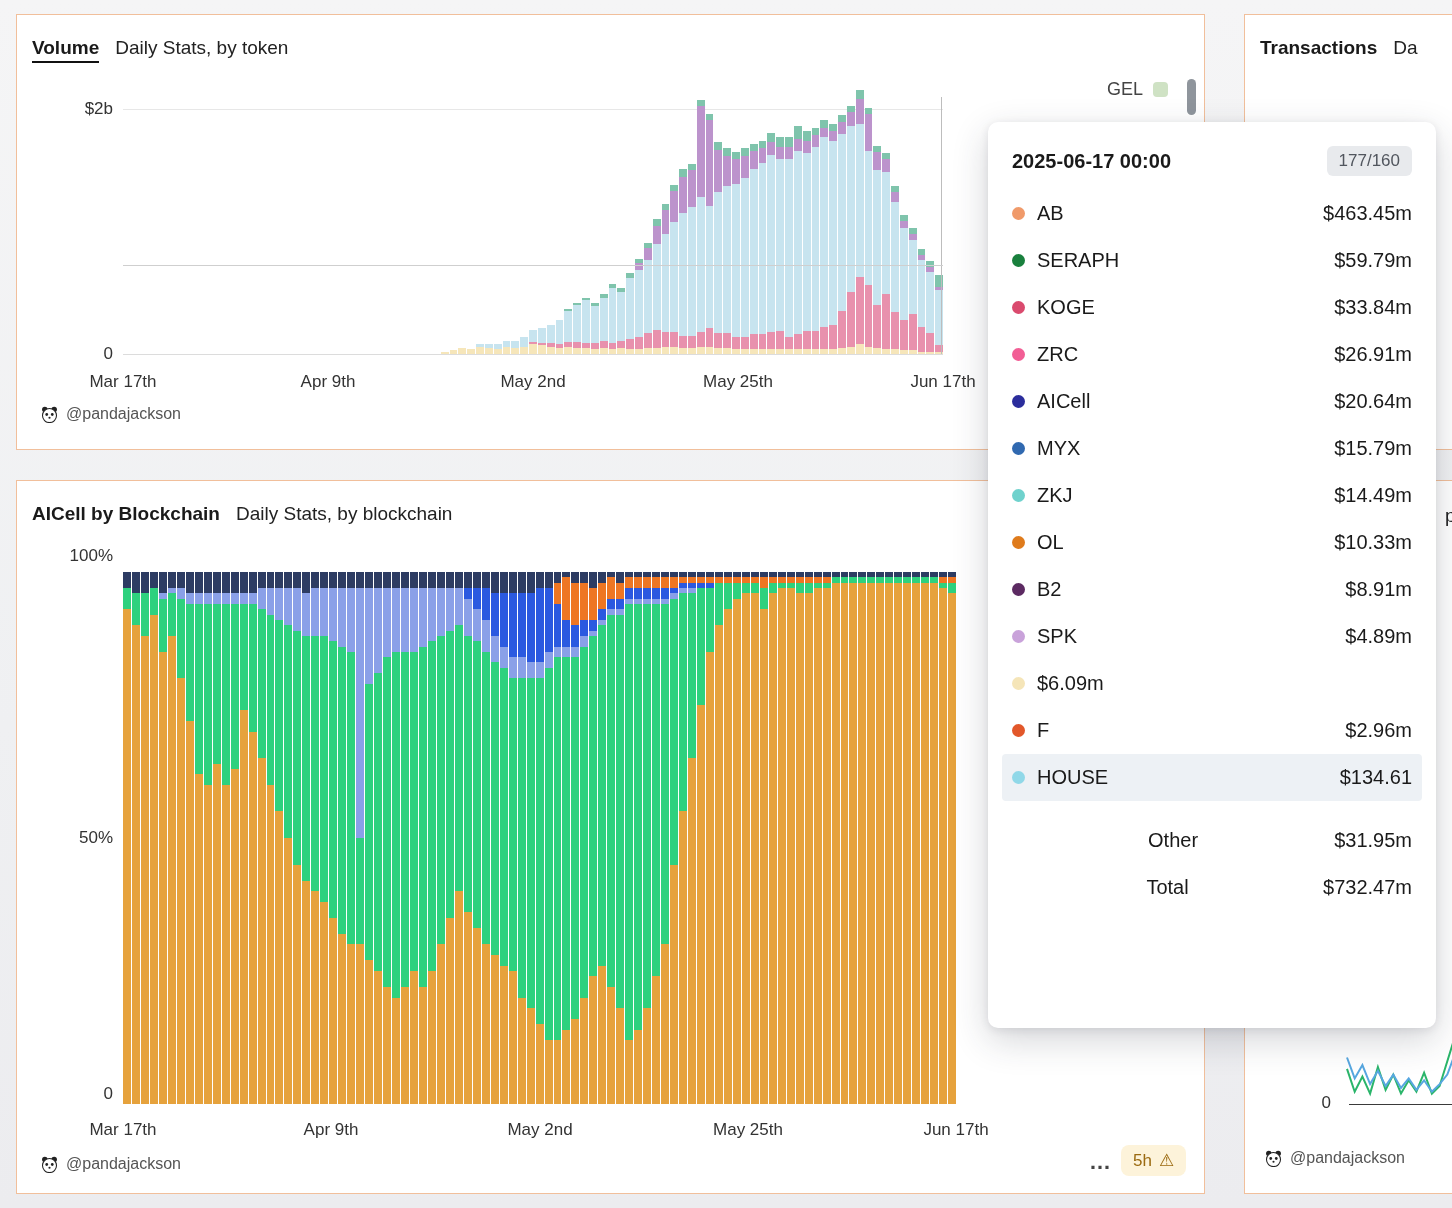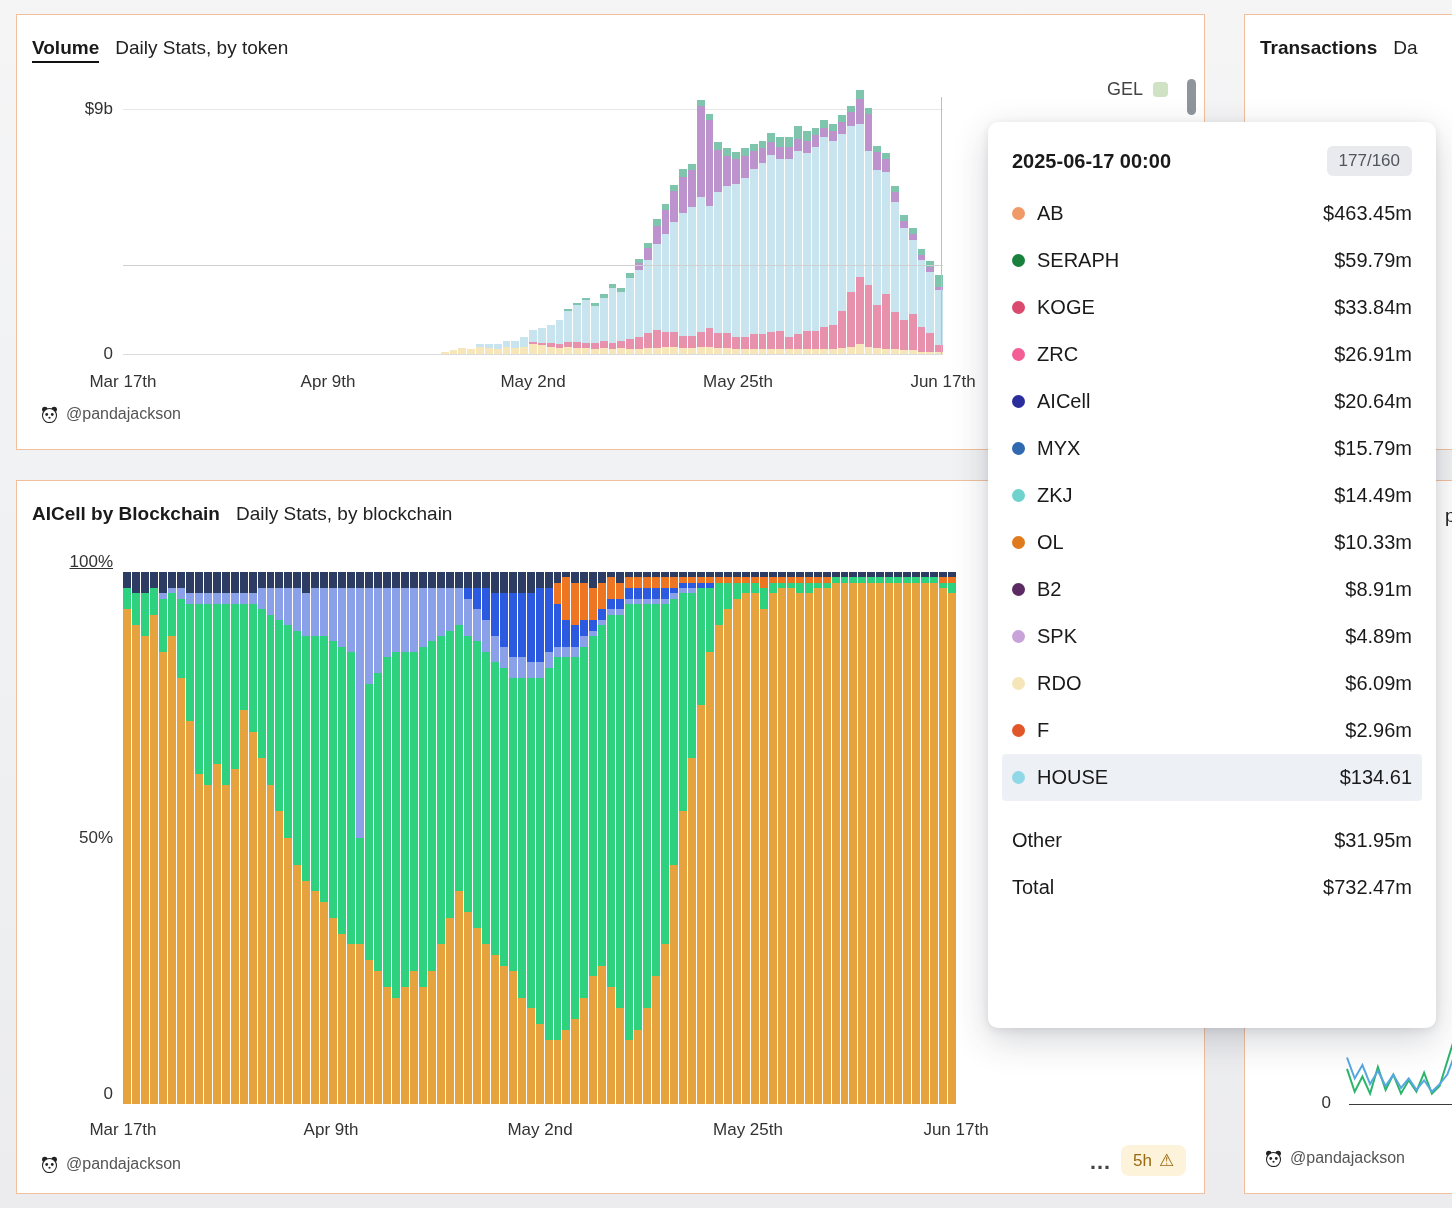--- a/index.html
+++ b/index.html
@@ -48,21 +48,21 @@
     border-radius:10px;box-shadow:0 12px 36px rgba(40,44,60,.20),0 2px 8px rgba(40,44,60,.10);
     padding:24px;box-sizing:border-box;z-index:20;font-size:20px;
   }
   .tt-head{display:flex;justify-content:space-between;align-items:center;margin-bottom:14px;}
   .tt-date{font-weight:bold;font-size:20px;}
   .tt-badge{background:#e8eaed;color:#51565e;font-size:17px;padding:5px 12px;border-radius:6px;}
   .trow{display:flex;align-items:center;height:47px;}
   .trow .dot{width:13px;height:13px;border-radius:50%;margin-right:12px;flex:none;}
   .trow .lbl{flex:1;}
   .trow.hl{background:#edf1f5;border-radius:4px;margin:0 -10px;padding:0 10px;}
-  .tt-summary{margin-top:16px;}
+  .tt-summary{margin-top:16px;text-align:center;}
 
   .frag{position:absolute;font-size:19px;color:#222;}
   #tx-spark{position:absolute;left:100px;top:528px;}
   .spark-axis{position:absolute;left:104px;top:623px;width:150px;height:1px;background:#3a3a3a;}
   .spark-zero{position:absolute;left:58px;top:612px;width:28px;text-align:right;font-size:17px;color:#333;}
 </style>
 </head>
 <body>
 
 <section class="panel" id="panel-volume">
@@ -70,21 +70,21 @@
     <h2 class="title u">Volume</h2>
     <span class="subtitle">Daily Stats, by token</span>
   </div>
 
   <div class="legend">
     <span>GEL</span>
     <span class="swatch" style="background: rgb(207, 226, 196);"></span>
   </div>
   <div class="scrollthumb"></div>
 
-  <div class="ylab" style="top:84px;">$9b</div>
+  <div class="ylab" style="top:84px;">$2b</div>
   <div class="ylab" style="top:329px;">0</div>
 
   <div class="plot" id="volume-plot">
     <div class="gridline" style="top:12px;"></div>
     <div class="bars" id="volume-bars">
         <div class="bar"></div>
         <div class="bar"></div>
         <div class="bar"></div>
         <div class="bar"></div>
         <div class="bar"></div>
@@ -491,21 +491,21 @@
     <span class="handle">@pandajackson</span>
   </div>
 </section>
 
 <section class="panel" id="panel-chain">
   <div class="title-row">
     <h2 class="title">AICell by Blockchain</h2>
     <span class="subtitle">Daily Stats, by blockchain</span>
   </div>
 
-  <div class="ylab" style="top:71px;text-decoration:underline;">100%</div>
+  <div class="ylab" style="top:65px;">100%</div>
   <div class="ylab" style="top:347px;">50%</div>
   <div class="ylab" style="top:603px;">0</div>
 
   <div class="plot" id="chain-plot">
     <div class="bars" id="chain-bars">
         <div class="bar">
           <div class="seg" style="height: 93%; background: rgb(230, 162, 60);"></div>
           <div class="seg" style="height: 4%; background: rgb(46, 209, 126);"></div>
           <div class="seg" style="height: 3%; background: rgb(45, 60, 99);"></div>
         </div>
@@ -1199,21 +1199,20 @@
         <span class="lbl">B2</span>
         <span class="val">$8.91m</span>
       </div>
       <div class="trow">
         <span class="dot" style="background: rgb(201, 162, 218);"></span>
         <span class="lbl">SPK</span>
         <span class="val">$4.89m</span>
       </div>
       <div class="trow">
         <span class="dot" style="background: rgb(245, 229, 184);"></span>
-        <span class="lbl">RDO</span>
         <span class="val">$6.09m</span>
       </div>
       <div class="trow">
         <span class="dot" style="background: rgb(226, 87, 42);"></span>
         <span class="lbl">F</span>
         <span class="val">$2.96m</span>
       </div>
       <div class="trow hl">
         <span class="dot" style="background: rgb(144, 216, 232);"></span>
         <span class="lbl">HOUSE</span>

